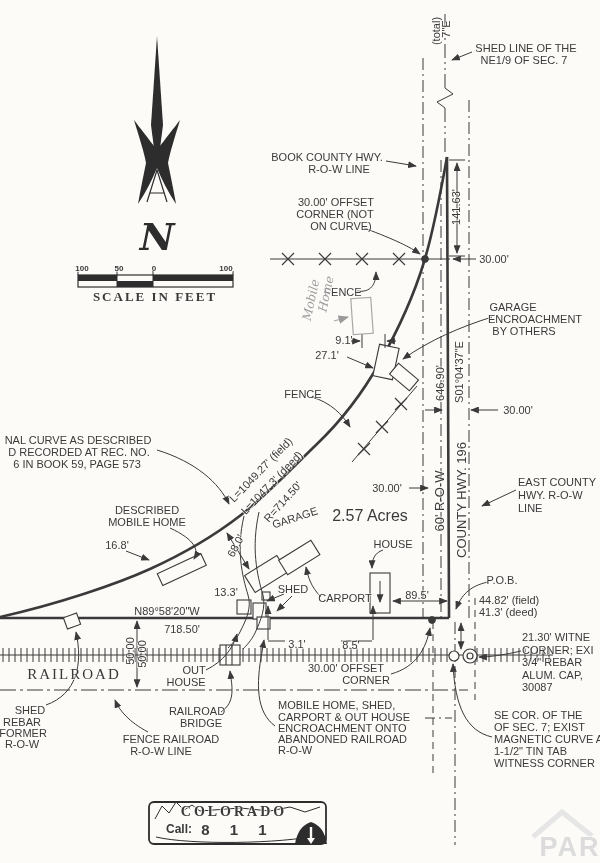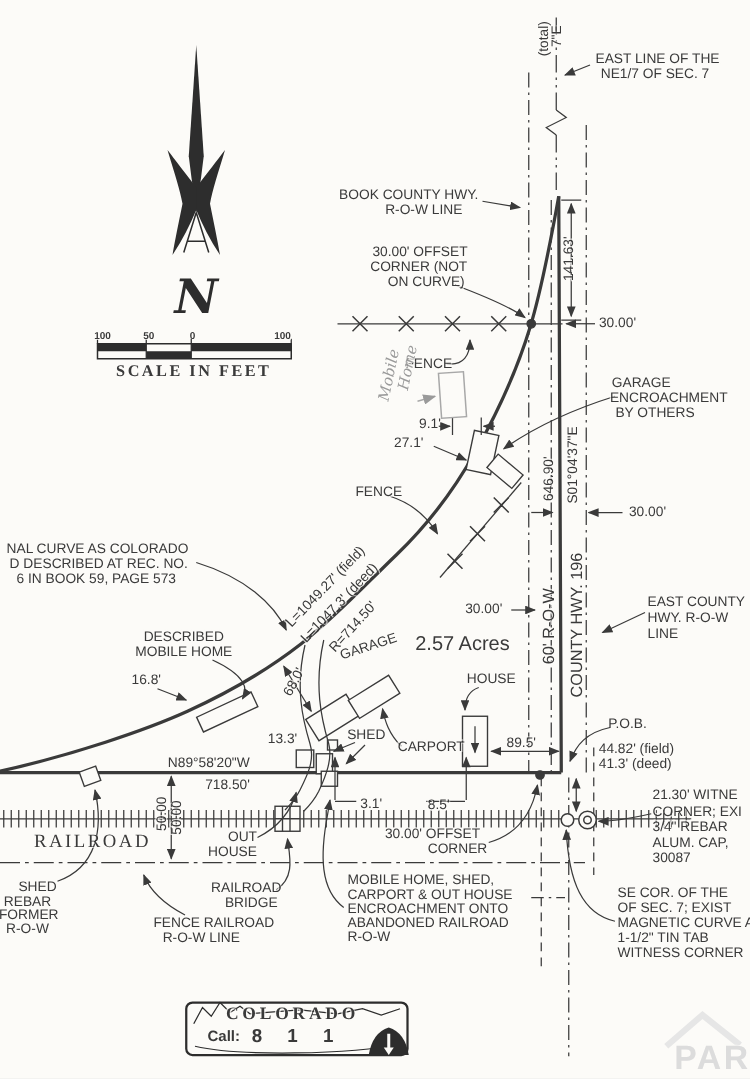--- a/index.html
+++ b/index.html
@@ -269,41 +269,41 @@
       <path fill="#fcfbf8" stroke="none" d="M307,838 L315,838 L311,844 Z"></path>
     </g>
   </g>
 
   <path d="M533,837 L562,812 L592,836" stroke="#e6e6e6" stroke-width="5" fill="none"></path>
 </svg>
 
 <div id="labels">
       <div class="lbl" style="left: 446px; top: 29px; font-size: 11px; font-family: &quot;Liberation Sans&quot;, sans-serif; color: rgb(58, 58, 58); font-weight: 400; transform: translate(-50%, -50%) rotate(-90deg);">7"E</div>
       <div class="lbl" style="left: 436px; top: 31px; font-size: 11px; font-family: &quot;Liberation Sans&quot;, sans-serif; color: rgb(58, 58, 58); font-weight: 400; transform: translate(-50%, -50%) rotate(-90deg);">(total)</div>
-      <div class="lbl" style="left: 526px; top: 48px; font-size: 11px; font-family: &quot;Liberation Sans&quot;, sans-serif; color: rgb(58, 58, 58); font-weight: 400; transform: translate(-50%, -50%);">EAST LINE OF THE</div>
-      <div class="lbl" style="left: 524px; top: 60px; font-size: 11px; font-family: &quot;Liberation Sans&quot;, sans-serif; color: rgb(58, 58, 58); font-weight: 400; transform: translate(-50%, -50%);">NE1/7 OF SEC. 7</div>
+      <div class="lbl" style="left: 526px; top: 48px; font-size: 11px; font-family: &quot;Liberation Sans&quot;, sans-serif; color: rgb(58, 58, 58); font-weight: 400; transform: translate(-50%, -50%);">SHED LINE OF THE</div>
+      <div class="lbl" style="left: 524px; top: 60px; font-size: 11px; font-family: &quot;Liberation Sans&quot;, sans-serif; color: rgb(58, 58, 58); font-weight: 400; transform: translate(-50%, -50%);">NE1/9 OF SEC. 7</div>
       <div class="lbl" style="left: 327px; top: 157px; font-size: 11px; font-family: &quot;Liberation Sans&quot;, sans-serif; color: rgb(58, 58, 58); font-weight: 400; transform: translate(-50%, -50%);">BOOK COUNTY HWY.</div>
       <div class="lbl" style="left: 339px; top: 169px; font-size: 11px; font-family: &quot;Liberation Sans&quot;, sans-serif; color: rgb(58, 58, 58); font-weight: 400; transform: translate(-50%, -50%);">R-O-W LINE</div>
       <div class="lbl" style="left: 336px; top: 202px; font-size: 11px; font-family: &quot;Liberation Sans&quot;, sans-serif; color: rgb(58, 58, 58); font-weight: 400; transform: translate(-50%, -50%);">30.00' OFFSET</div>
       <div class="lbl" style="left: 335px; top: 214px; font-size: 11px; font-family: &quot;Liberation Sans&quot;, sans-serif; color: rgb(58, 58, 58); font-weight: 400; transform: translate(-50%, -50%);">CORNER (NOT</div>
       <div class="lbl" style="left: 341px; top: 226px; font-size: 11px; font-family: &quot;Liberation Sans&quot;, sans-serif; color: rgb(58, 58, 58); font-weight: 400; transform: translate(-50%, -50%);">ON CURVE)</div>
       <div class="lbl" style="left: 456px; top: 207px; font-size: 11px; font-family: &quot;Liberation Sans&quot;, sans-serif; color: rgb(58, 58, 58); font-weight: 400; transform: translate(-50%, -50%) rotate(-90deg);">141.63'</div>
       <div class="lbl" style="left: 494px; top: 259px; font-size: 11px; font-family: &quot;Liberation Sans&quot;, sans-serif; color: rgb(58, 58, 58); font-weight: 400; transform: translate(-50%, -50%);">30.00'</div>
       <div class="lbl" style="left: 343px; top: 292px; font-size: 11px; font-family: &quot;Liberation Sans&quot;, sans-serif; color: rgb(58, 58, 58); font-weight: 400; transform: translate(-50%, -50%);">FENCE</div>
       <div class="lbl" style="left: 344px; top: 340px; font-size: 11px; font-family: &quot;Liberation Sans&quot;, sans-serif; color: rgb(58, 58, 58); font-weight: 400; transform: translate(-50%, -50%);">9.1'</div>
       <div class="lbl" style="left: 327px; top: 355px; font-size: 11px; font-family: &quot;Liberation Sans&quot;, sans-serif; color: rgb(58, 58, 58); font-weight: 400; transform: translate(-50%, -50%);">27.1'</div>
       <div class="lbl" style="left: 513px; top: 307px; font-size: 11px; font-family: &quot;Liberation Sans&quot;, sans-serif; color: rgb(58, 58, 58); font-weight: 400; transform: translate(-50%, -50%);">GARAGE</div>
       <div class="lbl" style="left: 535px; top: 319px; font-size: 11px; font-family: &quot;Liberation Sans&quot;, sans-serif; color: rgb(58, 58, 58); font-weight: 400; transform: translate(-50%, -50%);">ENCROACHMENT</div>
       <div class="lbl" style="left: 524px; top: 331px; font-size: 11px; font-family: &quot;Liberation Sans&quot;, sans-serif; color: rgb(58, 58, 58); font-weight: 400; transform: translate(-50%, -50%);">BY OTHERS</div>
       <div class="lbl" style="left: 459px; top: 372px; font-size: 11px; font-family: &quot;Liberation Sans&quot;, sans-serif; color: rgb(58, 58, 58); font-weight: 400; transform: translate(-50%, -50%) rotate(-90deg);">S01°04'37"E</div>
       <div class="lbl" style="left: 440px; top: 383px; font-size: 11px; font-family: &quot;Liberation Sans&quot;, sans-serif; color: rgb(58, 58, 58); font-weight: 400; transform: translate(-50%, -50%) rotate(-90deg);">646.90'</div>
       <div class="lbl" style="left: 518px; top: 410px; font-size: 11px; font-family: &quot;Liberation Sans&quot;, sans-serif; color: rgb(58, 58, 58); font-weight: 400; transform: translate(-50%, -50%);">30.00'</div>
       <div class="lbl" style="left: 303px; top: 394px; font-size: 11px; font-family: &quot;Liberation Sans&quot;, sans-serif; color: rgb(58, 58, 58); font-weight: 400; transform: translate(-50%, -50%);">FENCE</div>
-      <div class="lbl" style="left: 78px; top: 440px; font-size: 11px; font-family: &quot;Liberation Sans&quot;, sans-serif; color: rgb(58, 58, 58); font-weight: 400; transform: translate(-50%, -50%);">NAL CURVE AS COLORADO</div>
-      <div class="lbl" style="left: 79px; top: 452px; font-size: 11px; font-family: &quot;Liberation Sans&quot;, sans-serif; color: rgb(58, 58, 58); font-weight: 400; transform: translate(-50%, -50%);">D DESCRIBED AT REC. NO.</div>
+      <div class="lbl" style="left: 78px; top: 440px; font-size: 11px; font-family: &quot;Liberation Sans&quot;, sans-serif; color: rgb(58, 58, 58); font-weight: 400; transform: translate(-50%, -50%);">NAL CURVE AS DESCRIBED</div>
+      <div class="lbl" style="left: 79px; top: 452px; font-size: 11px; font-family: &quot;Liberation Sans&quot;, sans-serif; color: rgb(58, 58, 58); font-weight: 400; transform: translate(-50%, -50%);">D RECORDED AT REC. NO.</div>
       <div class="lbl" style="left: 77px; top: 464px; font-size: 11px; font-family: &quot;Liberation Sans&quot;, sans-serif; color: rgb(58, 58, 58); font-weight: 400; transform: translate(-50%, -50%);">6 IN BOOK 59, PAGE 573</div>
       <div class="lbl" style="left: 261px; top: 470px; font-size: 11px; font-family: &quot;Liberation Sans&quot;, sans-serif; color: rgb(58, 58, 58); font-weight: 400; transform: translate(-50%, -50%) rotate(-46deg);">L=1049.27' (field)</div>
       <div class="lbl" style="left: 272px; top: 483px; font-size: 11px; font-family: &quot;Liberation Sans&quot;, sans-serif; color: rgb(58, 58, 58); font-weight: 400; transform: translate(-50%, -50%) rotate(-46deg);">L=1047.3' (deed)</div>
       <div class="lbl" style="left: 283px; top: 502px; font-size: 11px; font-family: &quot;Liberation Sans&quot;, sans-serif; color: rgb(58, 58, 58); font-weight: 400; transform: translate(-50%, -50%) rotate(-48deg);">R=714.50'</div>
       <div class="lbl" style="left: 147px; top: 510px; font-size: 11px; font-family: &quot;Liberation Sans&quot;, sans-serif; color: rgb(58, 58, 58); font-weight: 400; transform: translate(-50%, -50%);">DESCRIBED</div>
       <div class="lbl" style="left: 147px; top: 522px; font-size: 11px; font-family: &quot;Liberation Sans&quot;, sans-serif; color: rgb(58, 58, 58); font-weight: 400; transform: translate(-50%, -50%);">MOBILE HOME</div>
       <div class="lbl" style="left: 117px; top: 545px; font-size: 11px; font-family: &quot;Liberation Sans&quot;, sans-serif; color: rgb(58, 58, 58); font-weight: 400; transform: translate(-50%, -50%);">16.8'</div>
       <div class="lbl" style="left: 236px; top: 546px; font-size: 11px; font-family: &quot;Liberation Sans&quot;, sans-serif; color: rgb(58, 58, 58); font-weight: 400; transform: translate(-50%, -50%) rotate(-62deg);">68.0'</div>
       <div class="lbl" style="left: 295px; top: 518px; font-size: 11px; font-family: &quot;Liberation Sans&quot;, sans-serif; color: rgb(58, 58, 58); font-weight: 400; transform: translate(-50%, -50%) rotate(-18deg);">GARAGE</div>
       <div class="lbl" style="left: 387px; top: 488px; font-size: 11px; font-family: &quot;Liberation Sans&quot;, sans-serif; color: rgb(58, 58, 58); font-weight: 400; transform: translate(-50%, -50%);">30.00'</div>

